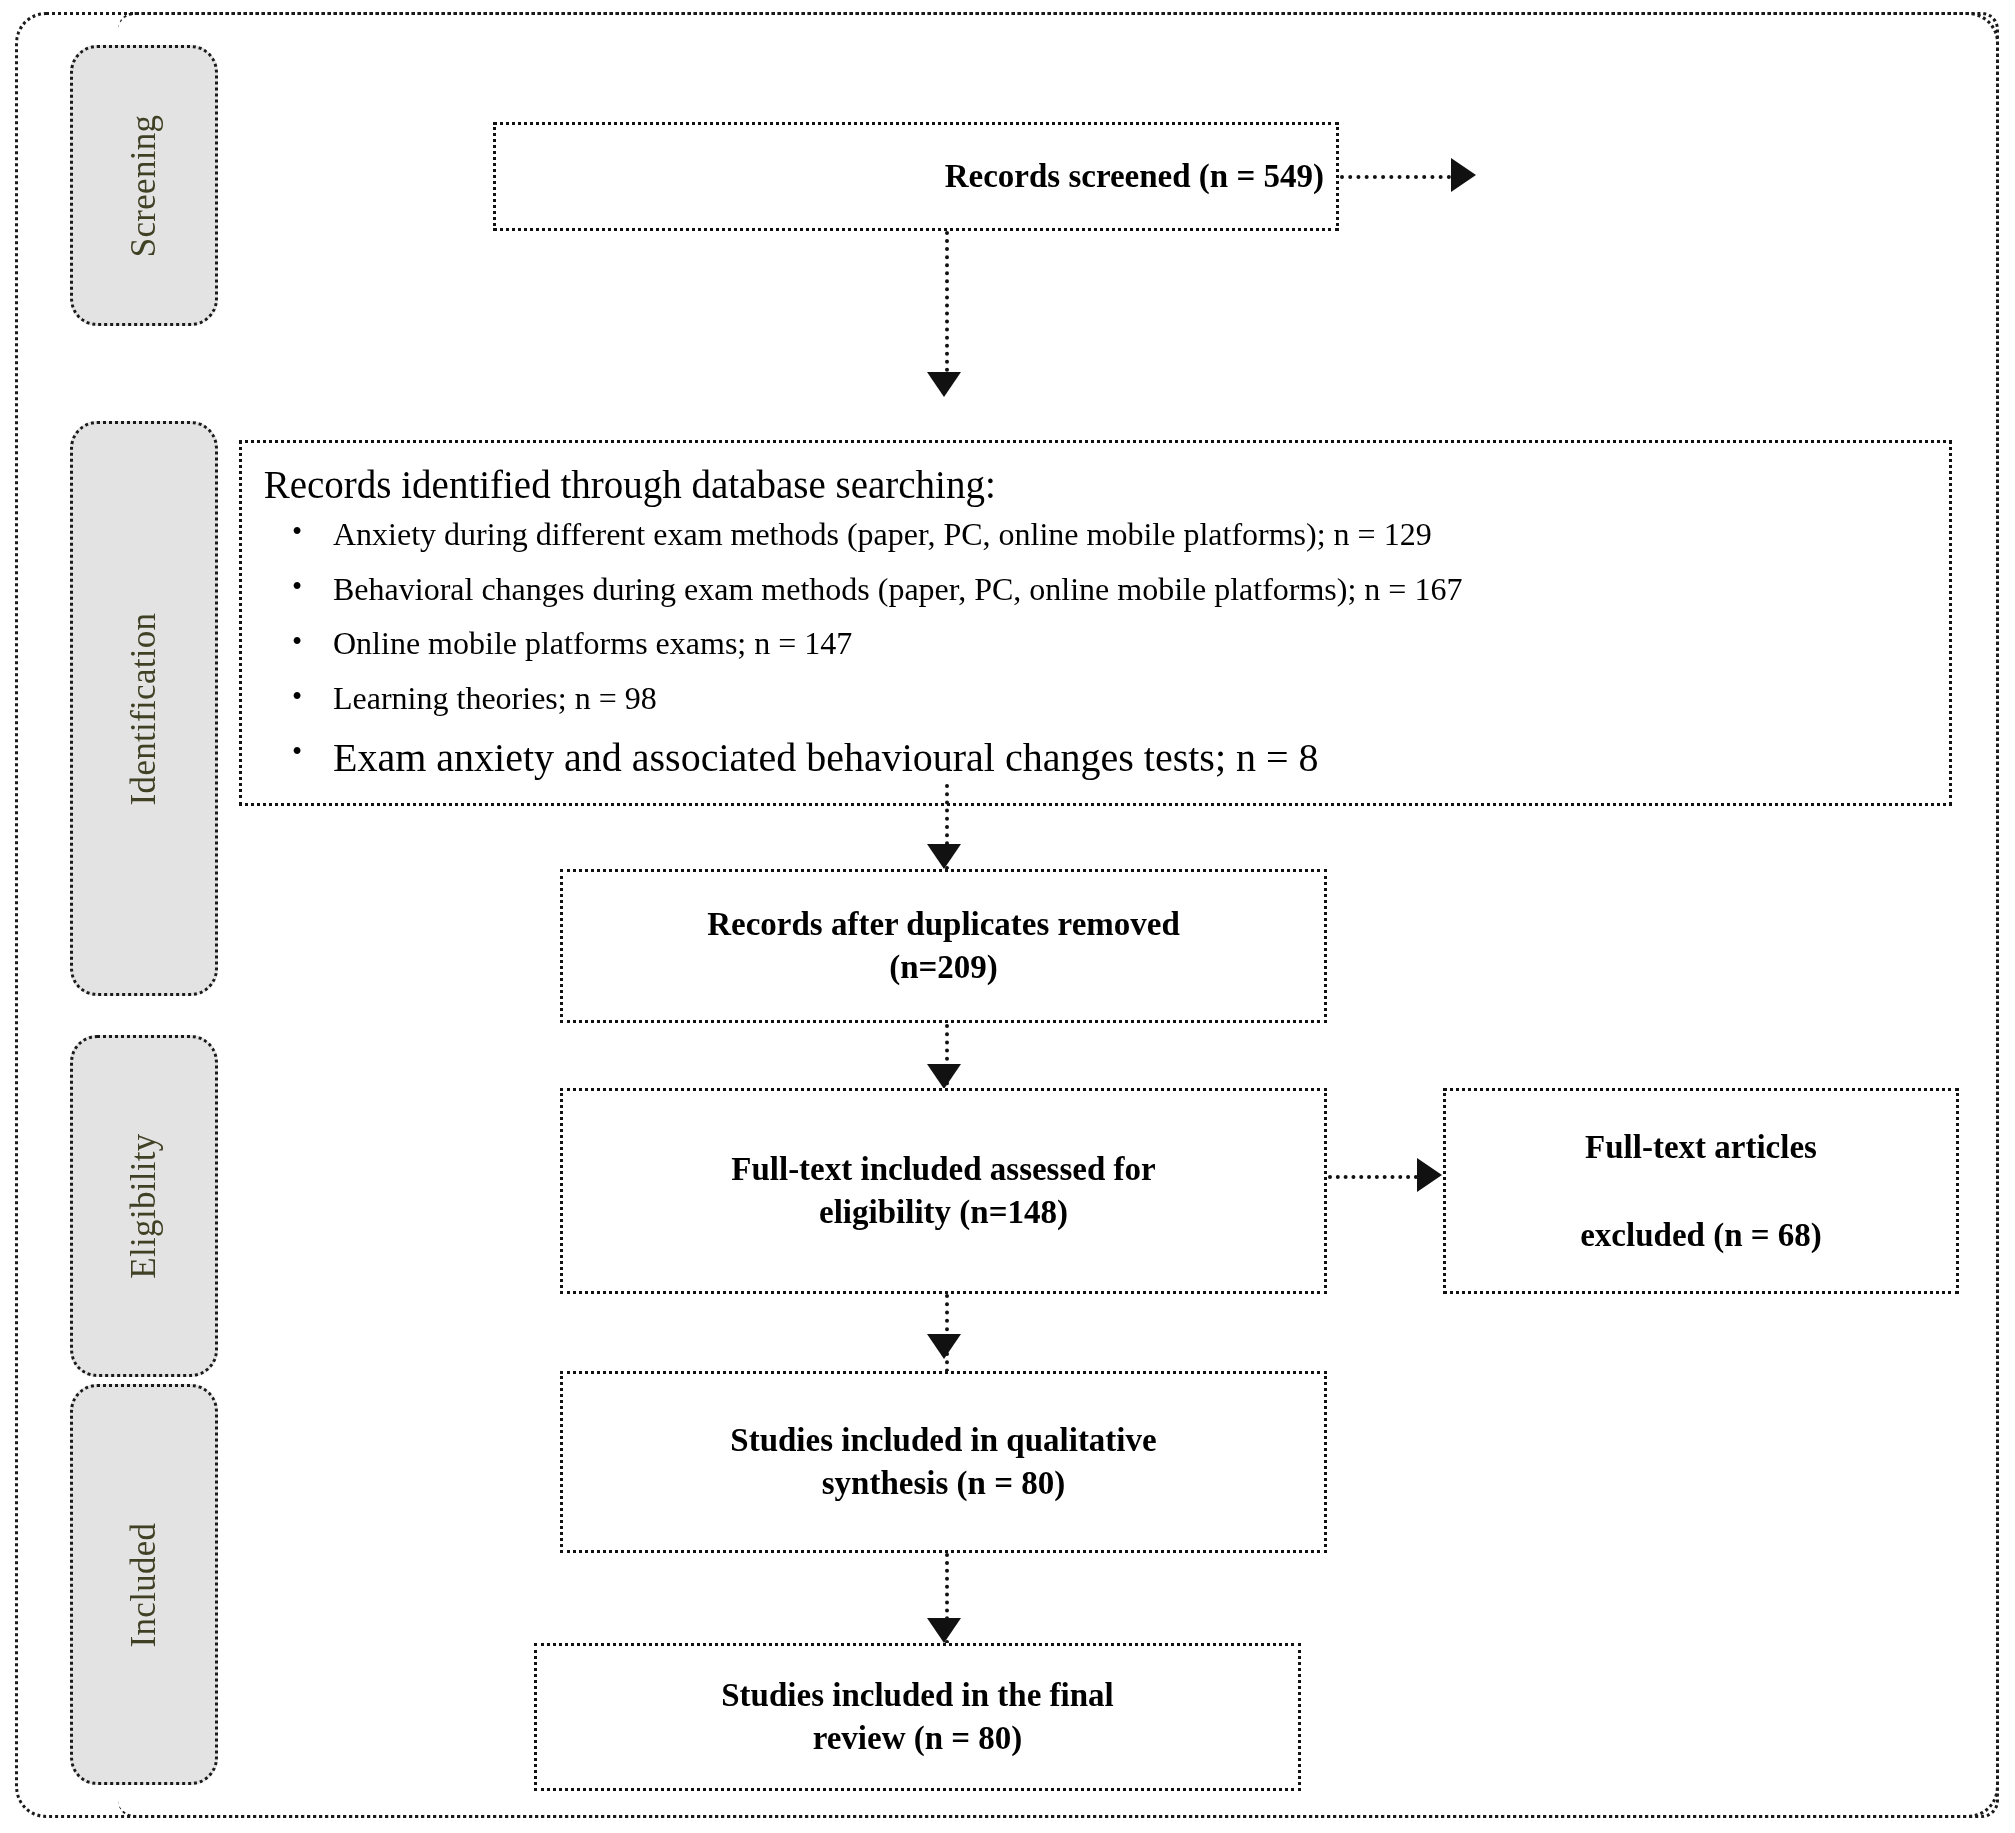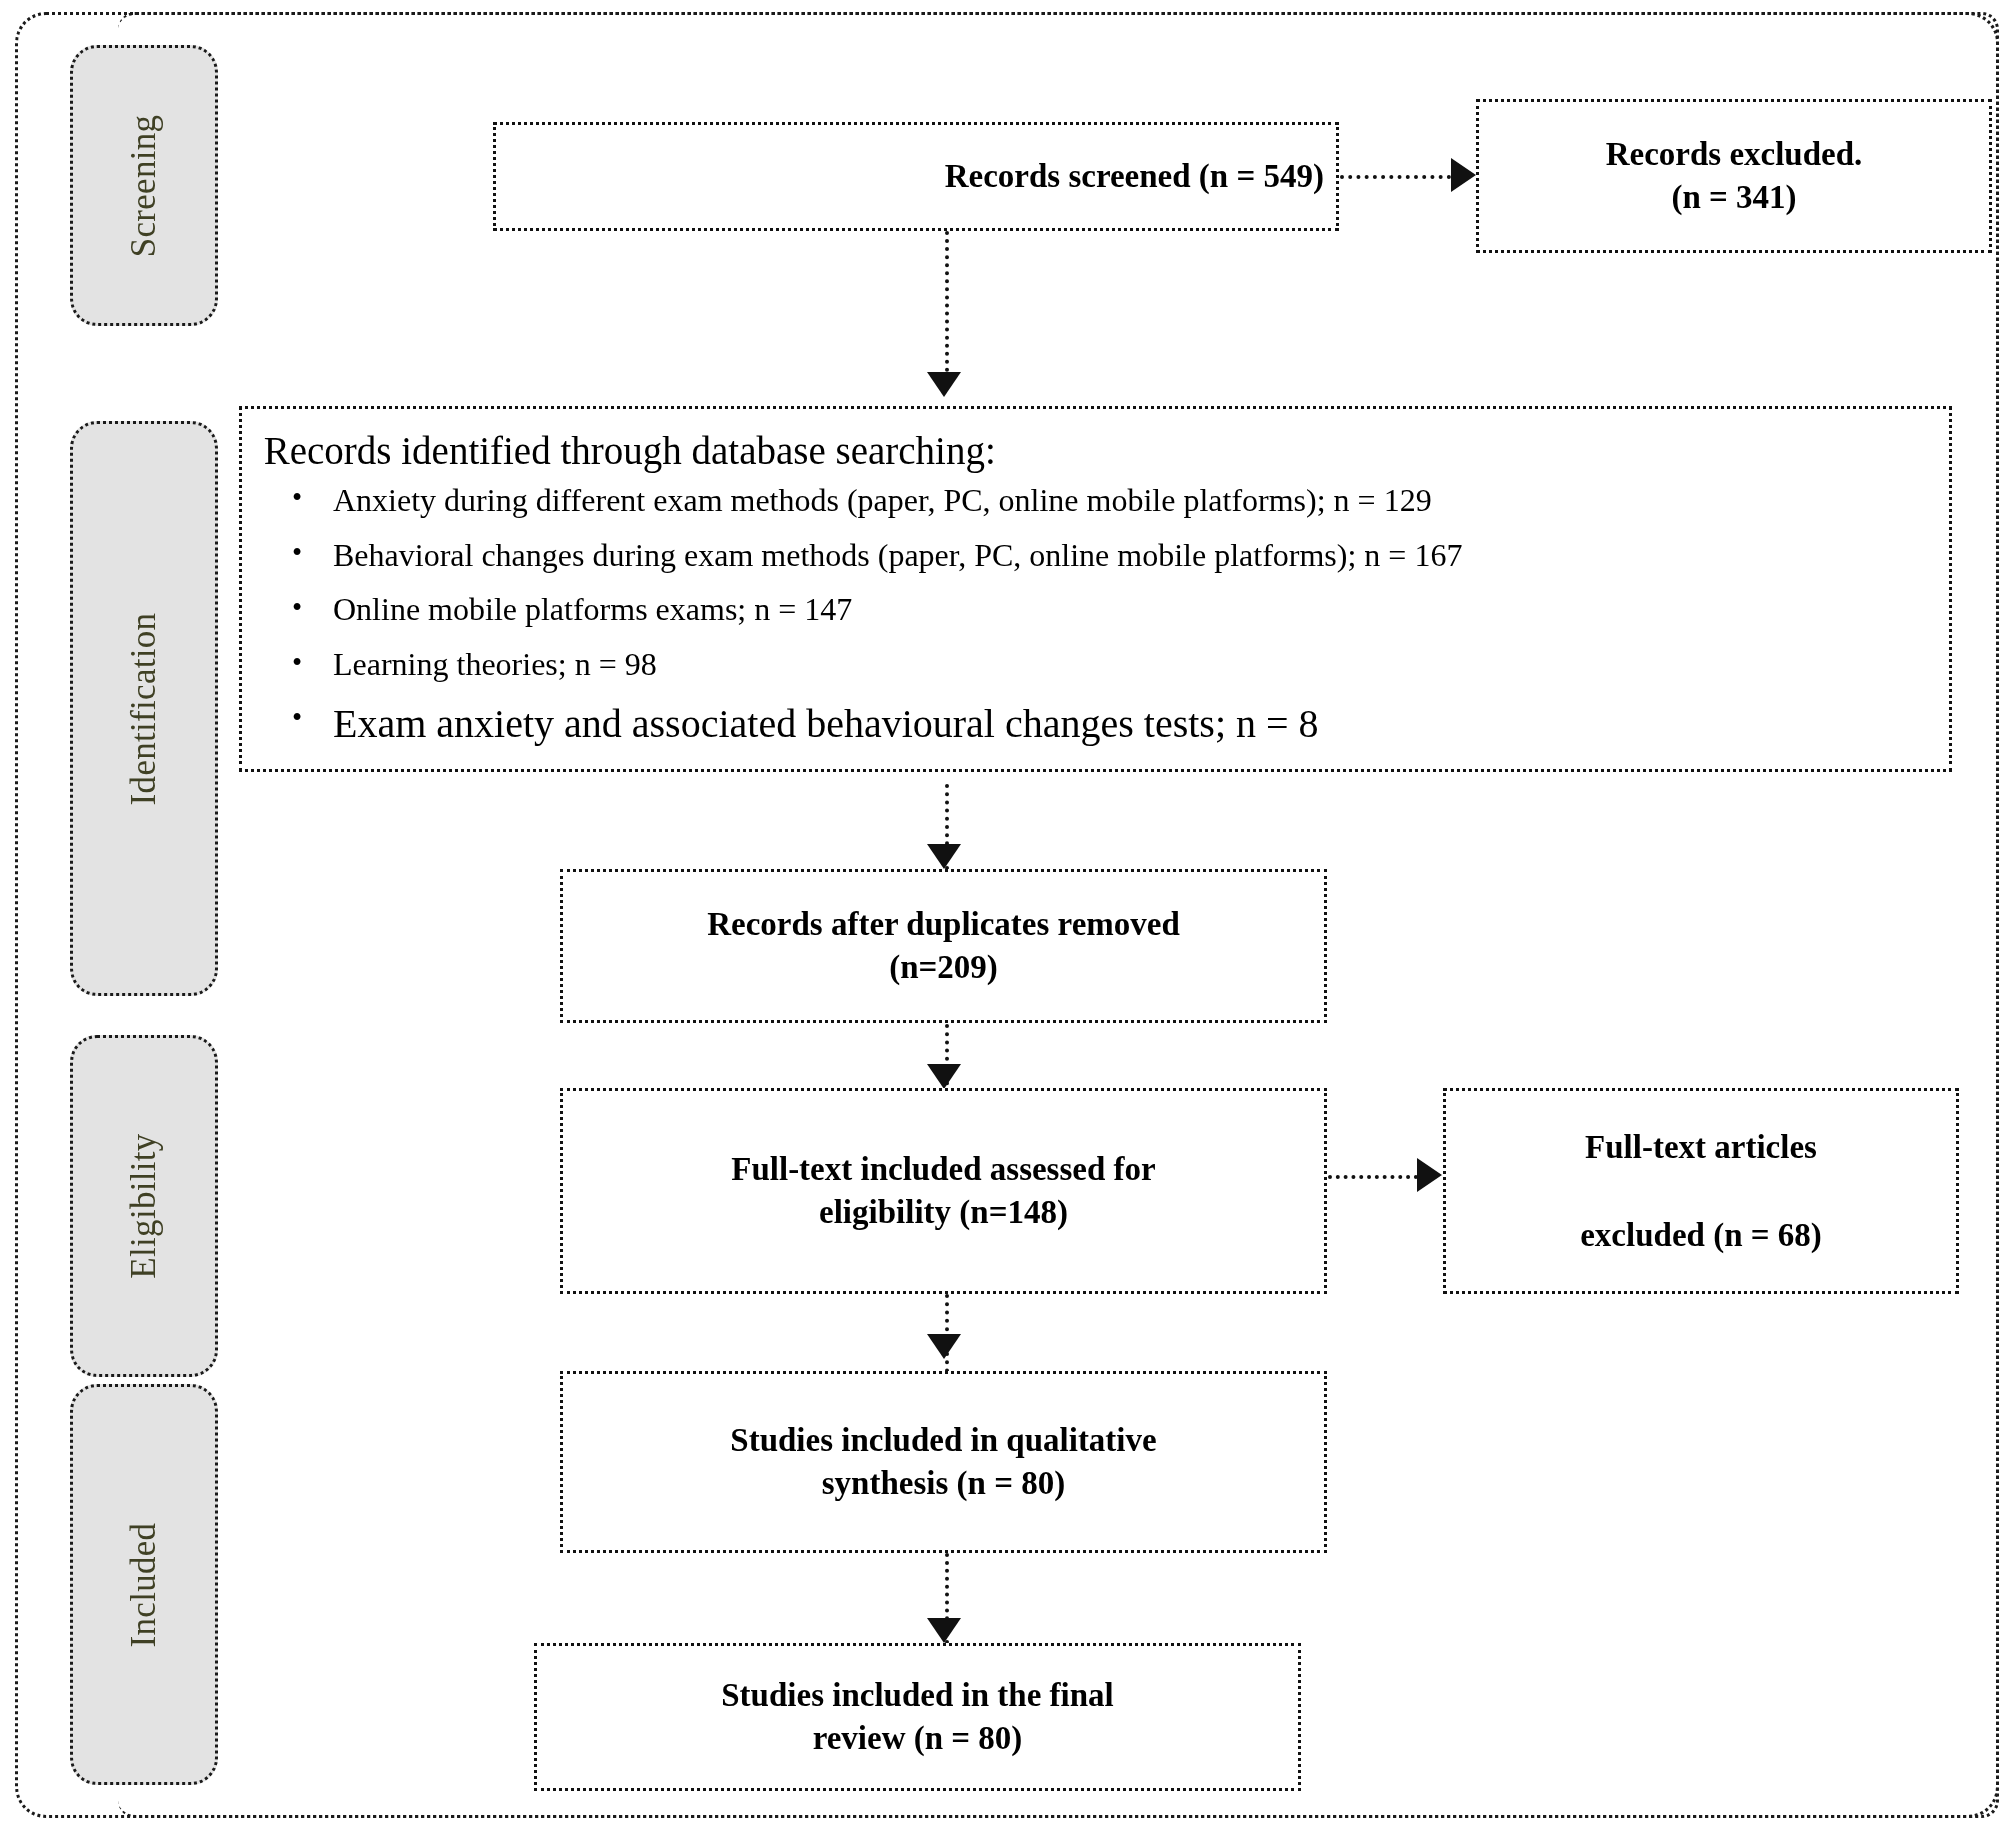--- a/index.html
+++ b/index.html
@@ -168,29 +168,25 @@
     <span class="vtext">Included</span>
   </div>
 
   <div class="fbox" style="left:493px; top:122px; width:846px; height:109px;align-items:flex-end;">
     <span class="line">Records screened (n = 549)</span>
   </div>
 
   <div class="hline" style="left:1340px; top:175px; width:111px;"></div>
   <div class="arrow-right" style="left:1451px; top:158px;"></div>
 
-  <div class="fbox" style="left:1476px; top:99px; width:516px; height:154px;">
-    <span class="line">Records excluded.</span>
-    <span class="line">(n = 341)</span>
-  </div>
 
   <div class="vline" style="left:945px; top:231px; height:141px;"></div>
   <div class="arrow-down" style="left:927px; top:372px;"></div>
 
-  <div class="fbox left-align" style="left:239px; top:406px; width:1713px; height:366px;">
+  <div class="fbox left-align" style="left:239px; top:440px; width:1713px; height:366px;">
     <div class="id-head">Records identified through database searching:</div>
     <ul class="id-list">
       <li>Anxiety during different exam methods (paper, PC, online mobile platforms); n = 129</li>
       <li>Behavioral changes during exam methods (paper, PC, online mobile platforms); n = 167</li>
       <li>Online mobile platforms exams; n = 147</li>
       <li>Learning theories; n = 98</li>
       <li>Exam anxiety and associated behavioural changes tests; n = 8</li>
     </ul>
   </div>
 

